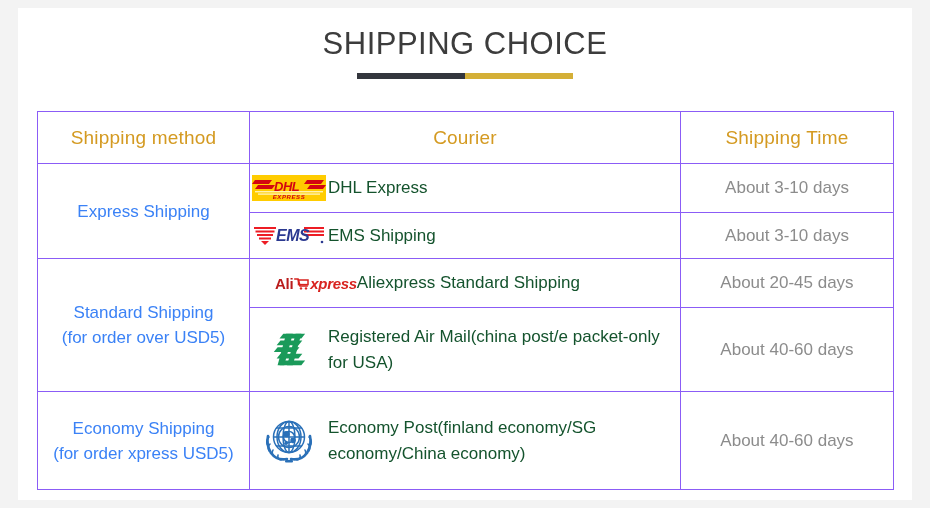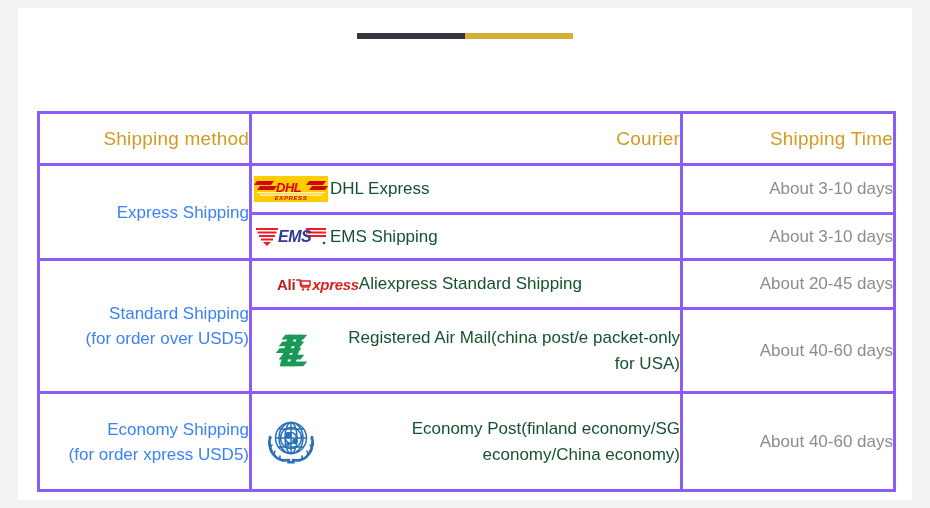--- a/index.html
+++ b/index.html
@@ -46,25 +46,24 @@
 
   
   #ship-table {
     position: absolute;
     left: 19px; top: 103px;
     width: 856px;
     border-collapse: collapse;
     table-layout: fixed;
   }
   #ship-table td, #ship-table th {
-    border: 3px solid #8b5cf6;
+    border: 1px solid #8b5cf6;
     padding: 0;
     vertical-align: middle;
     font-weight: 400;
-    text-align: right;
   }
   .col-method { width: 212px; }
   .col-courier { width: 431px; }
   .col-time { width: 213px; }
 
   
   thead th {
     height: 52px;
     color: #d49a21;
     font-size: 19px;
@@ -138,20 +137,21 @@
   .logo-cnpost { width: 38px; height: 38px; display: block; }
   .logo-un { width: 56px; height: 52px; display: block; }
 </style>
 </head>
 <body>
 
 <div id="page">
   <div id="card">
 
     <div id="title-block">
+      <div id="title-text">SHIPPING CHOICE</div>
       <div id="title-rule">
         <div class="rule-dark"></div>
         <div class="rule-gold"></div>
       </div>
     </div>
 
     <table id="ship-table">
       <colgroup>
         <col class="col-method">
           <col class="col-courier">

